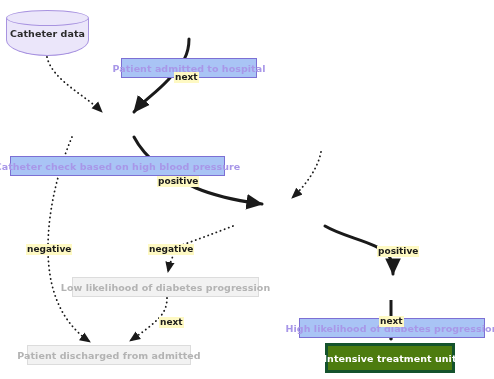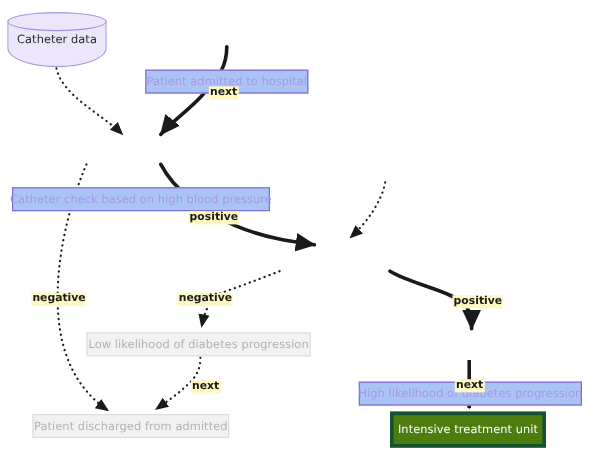--- a/index.html
+++ b/index.html
@@ -26,41 +26,41 @@
   }
   .node {
     position: absolute;
     box-sizing: border-box;
     display: flex;
     align-items: center;
     justify-content: center;
     text-align: center;
     white-space: nowrap;
     font-size: 9.5px;
-    font-weight: normal;
+    font-weight: bold;
     letter-spacing: 0.05px;
     z-index: 5;
   }
   
   .node.process {
     background: #a9c4f5;
     border: 1px solid #7c6fd4;
     color: #a897e8;
     height: 20px;
     padding: 0 6px;
     margin-top: 39px;
   }
   
   .node.inactive {
     background: #f2f2f2;
     border: 1px solid #dcdcdc;
     color: #b3b3b3;
     height: 20px;
     padding: 0 6px;
-    font-weight: normal;
+    font-weight: bold;
   }
   
   .node.terminal {
     background: #4d7c0f;
     border: 3px solid #14532d;
     color: #ffffff;
     height: 22px;
     padding: 12px 6px;
   }
   

